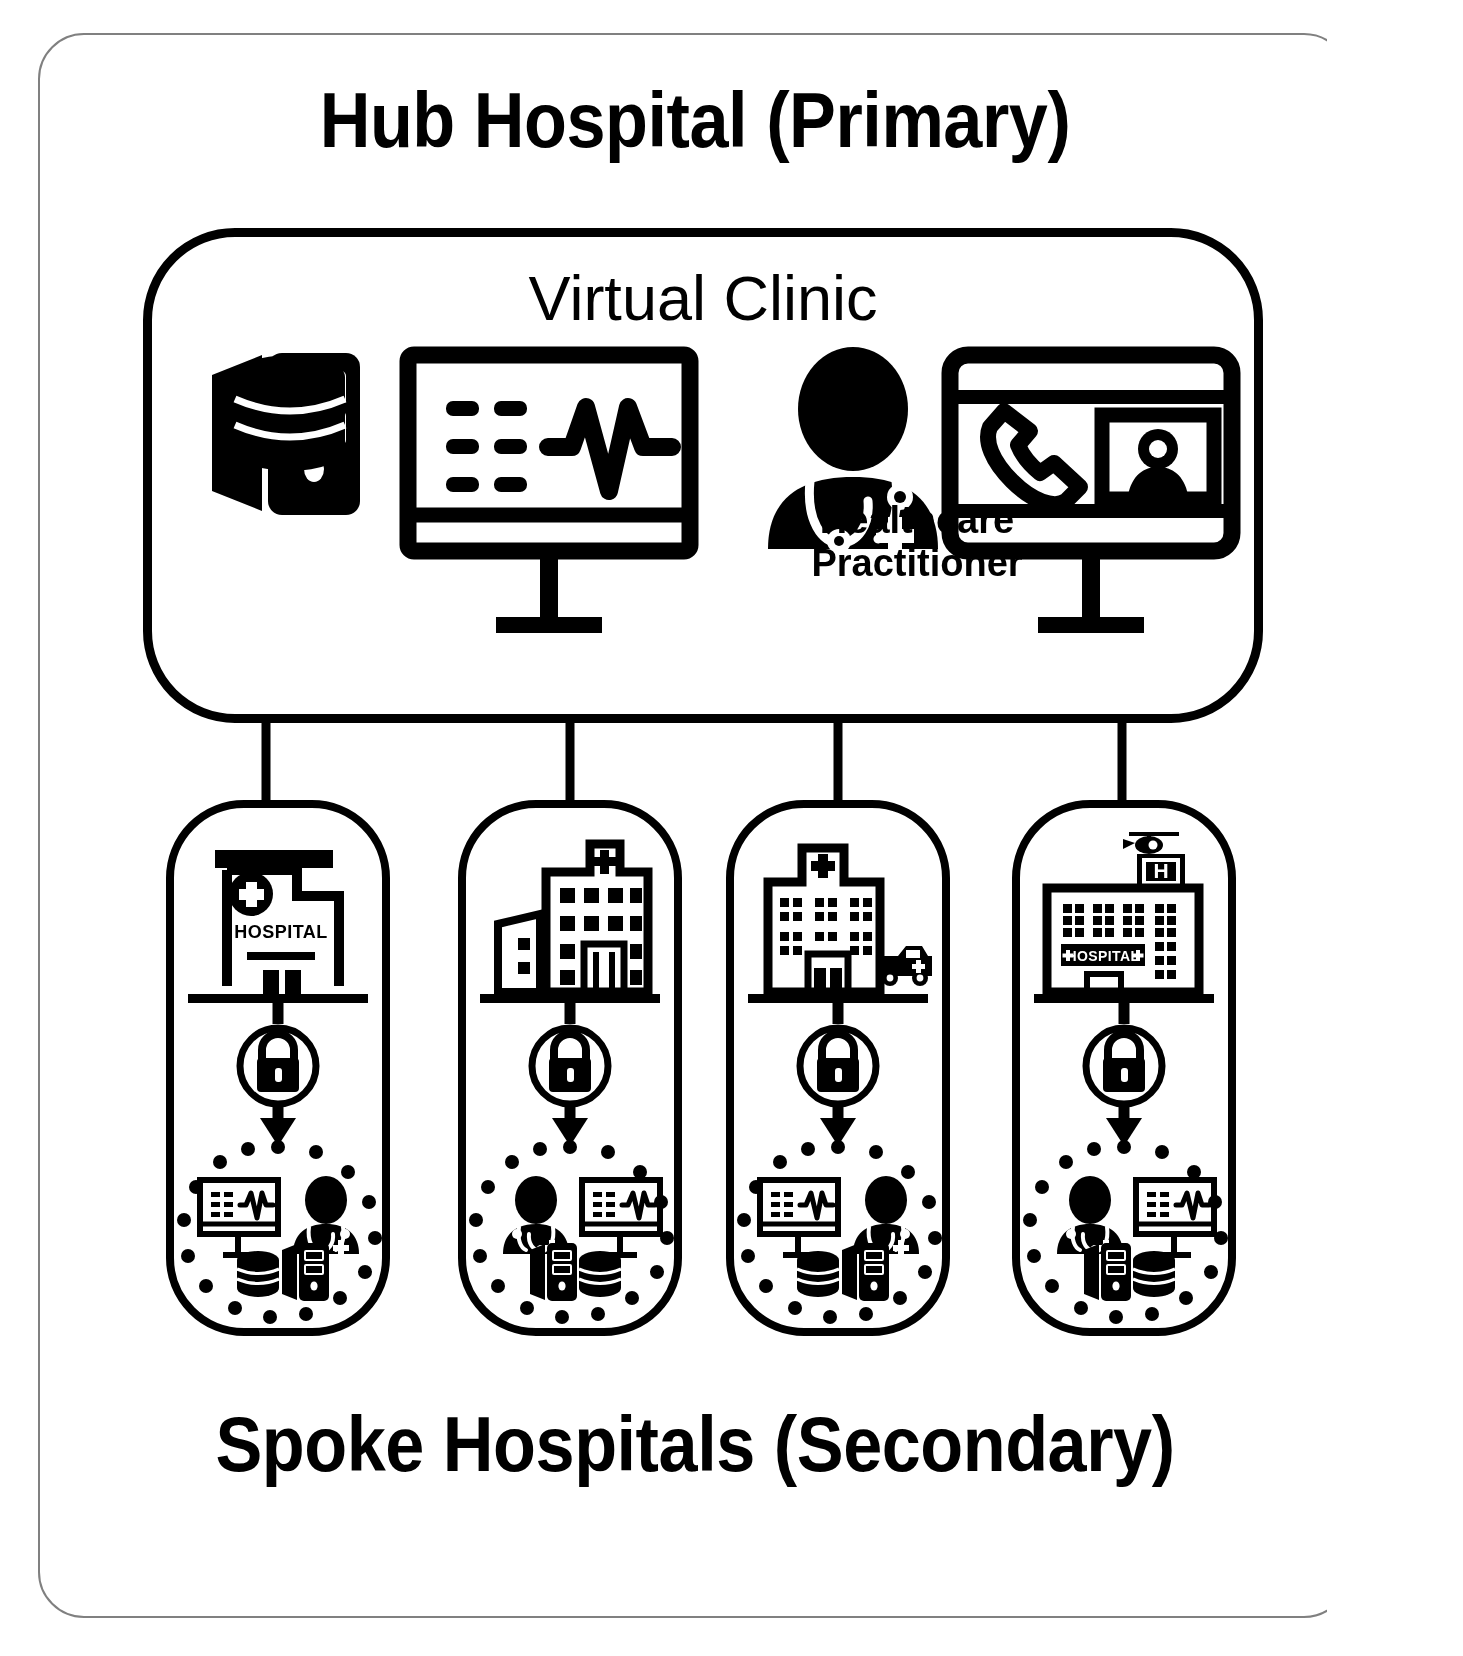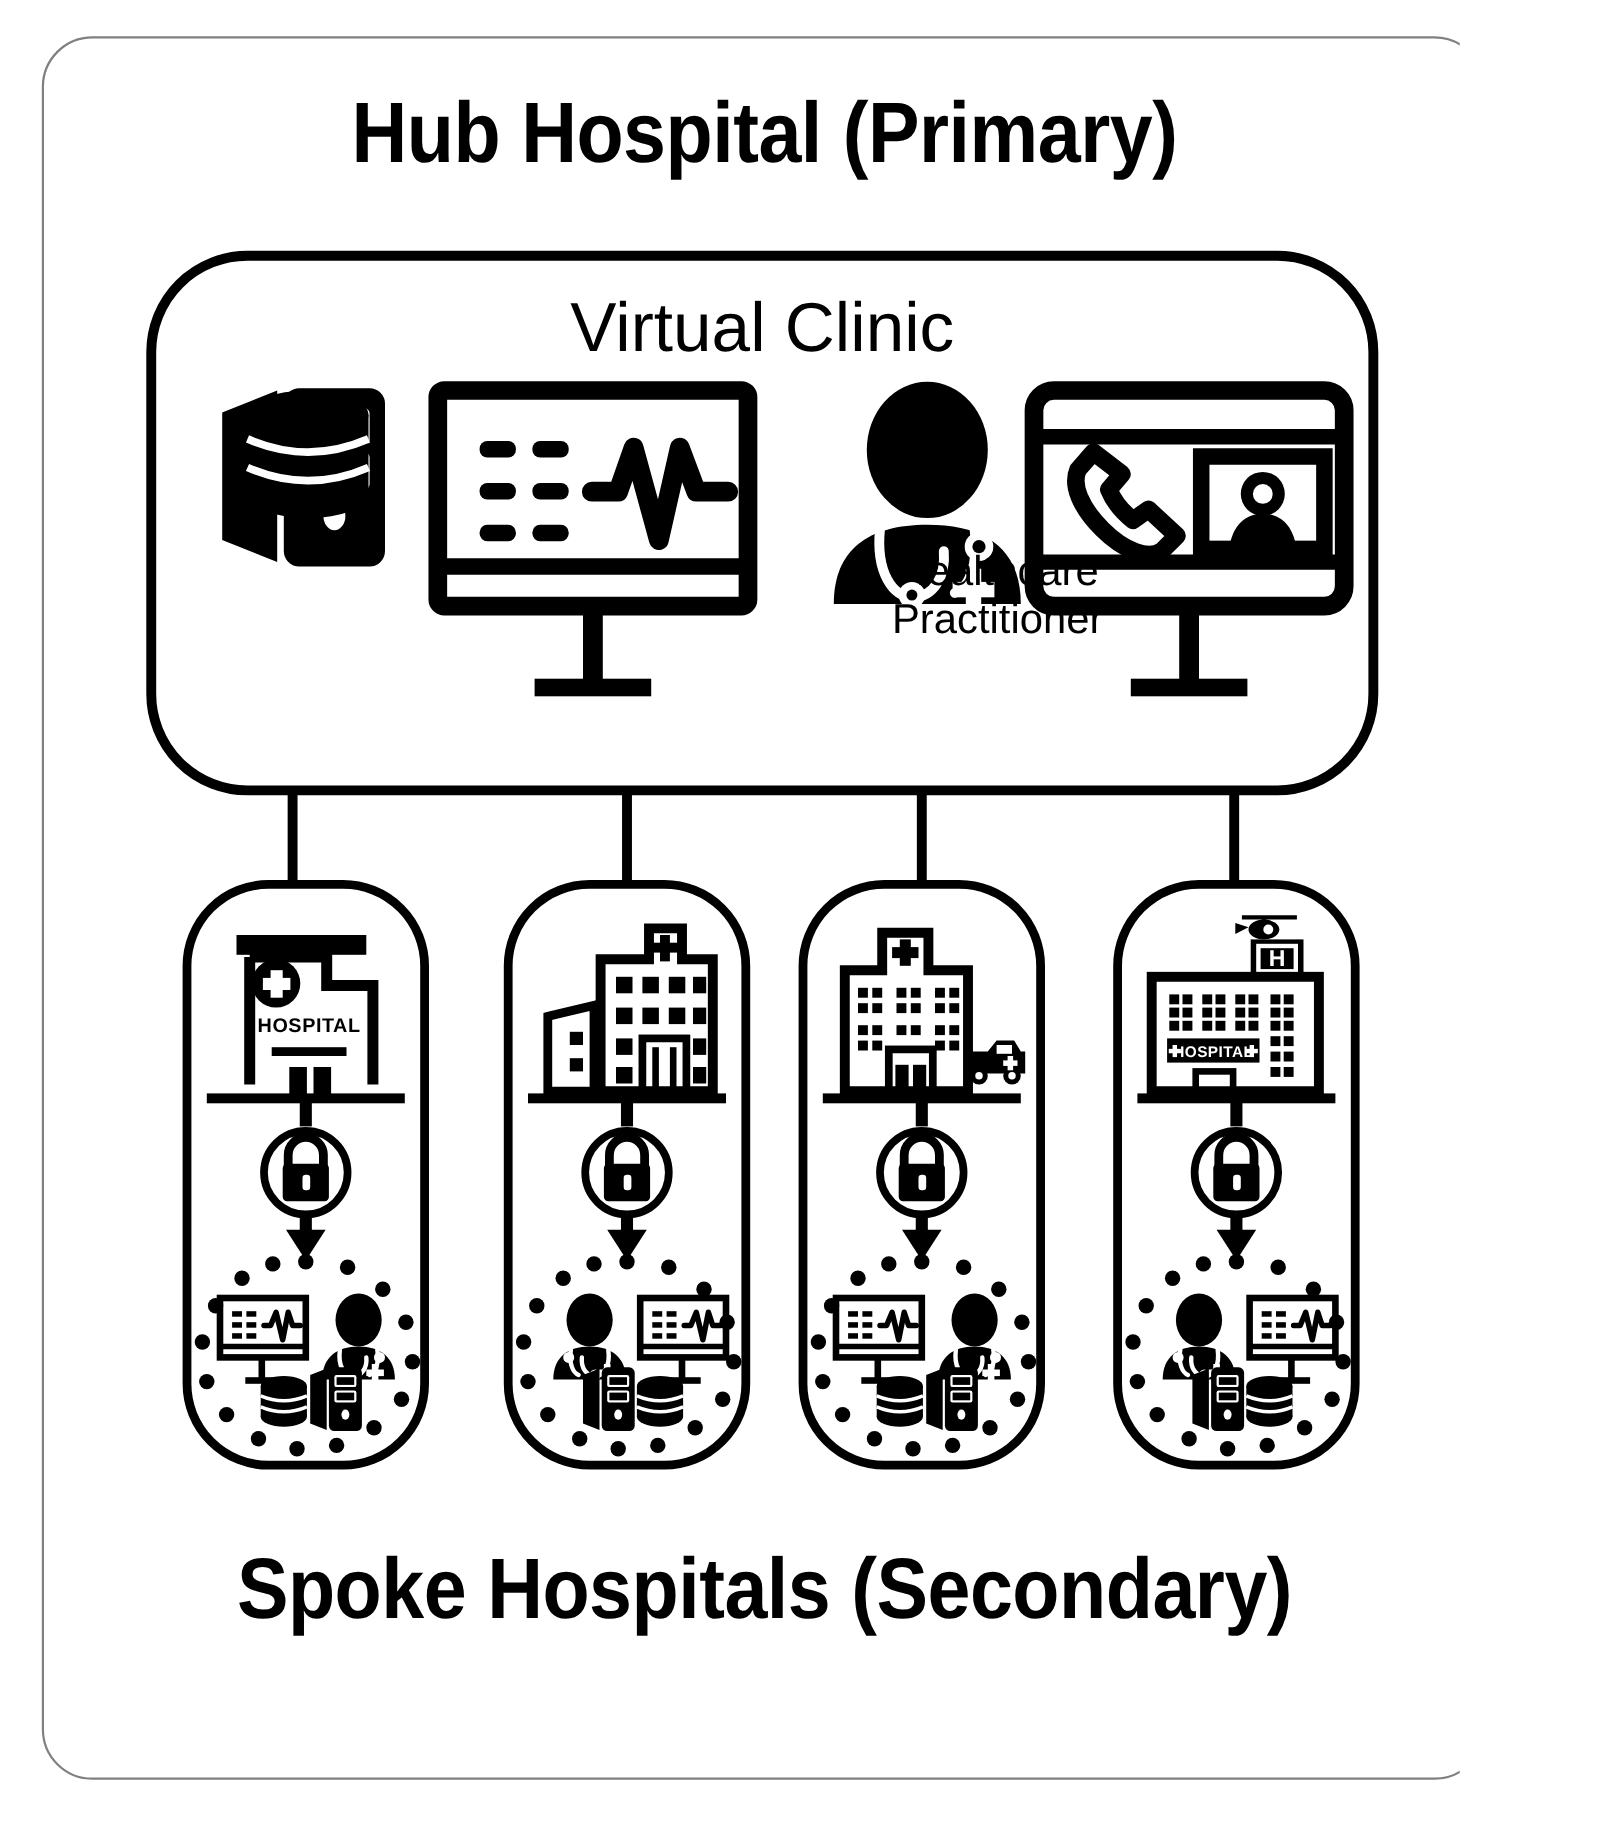--- a/index.html
+++ b/index.html
@@ -54,21 +54,21 @@
     font-weight: 700;
     letter-spacing: -0.5px;
     line-height: 1.05;
     transform: scaleX(0.90);
     transform-origin: center top;
     white-space: nowrap;
   }
   
   .hub-panel {
     position: absolute;
-    left: 133px;
+    left: 143px;
     top: 228px;
     width: 1120px;
     height: 495px;
     border: 9px solid #000;
     border-radius: 92px;
     box-sizing: border-box;
     background: #fff;
   }
   .hub-title {
     position: absolute;
@@ -92,21 +92,21 @@
     top: 0;
   }
   .hp-caption {
     position: absolute;
     left: 620px;
     top: 262px;
     width: 290px;
     text-align: center;
     font-size: 38px;
     line-height: 1.12;
-    font-weight: 400;
+    font-weight: 700;
   }
   
   .connectors {
     position: absolute;
     left: 0;
     top: 715px;
     width: 1463px;
     height: 110px;
   }
   

